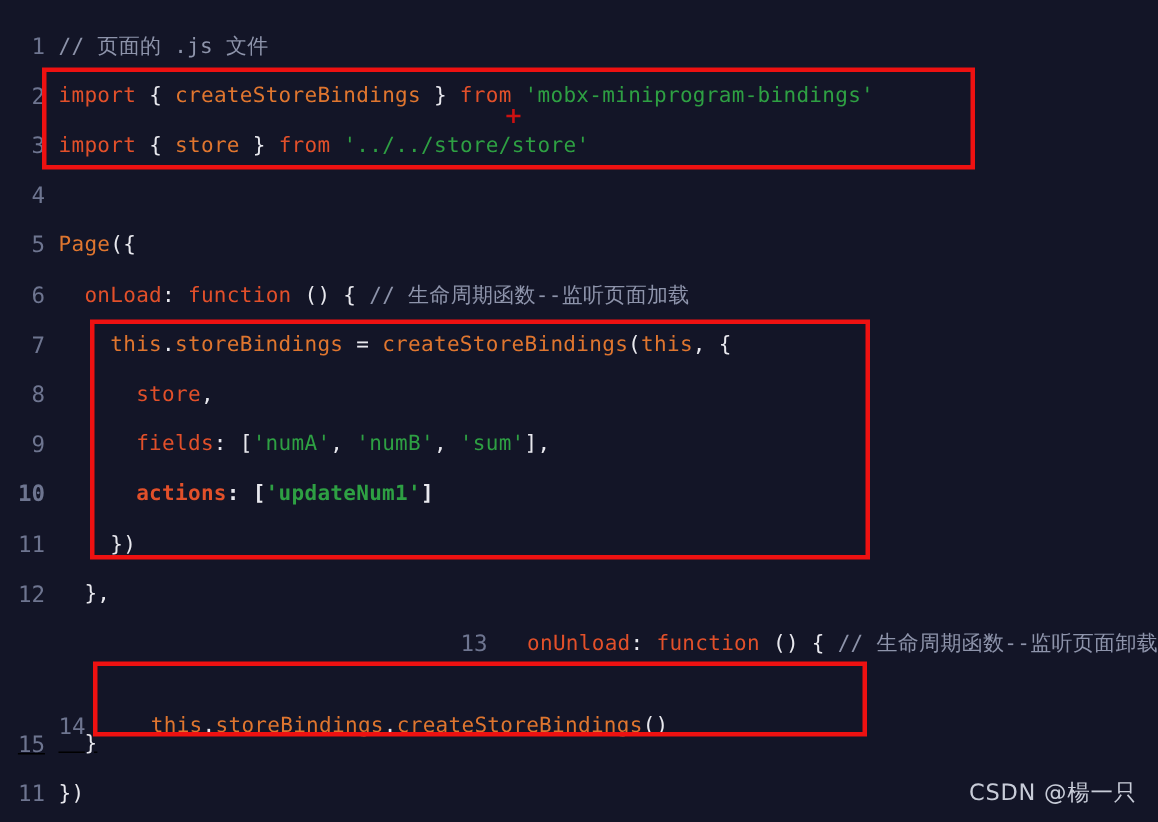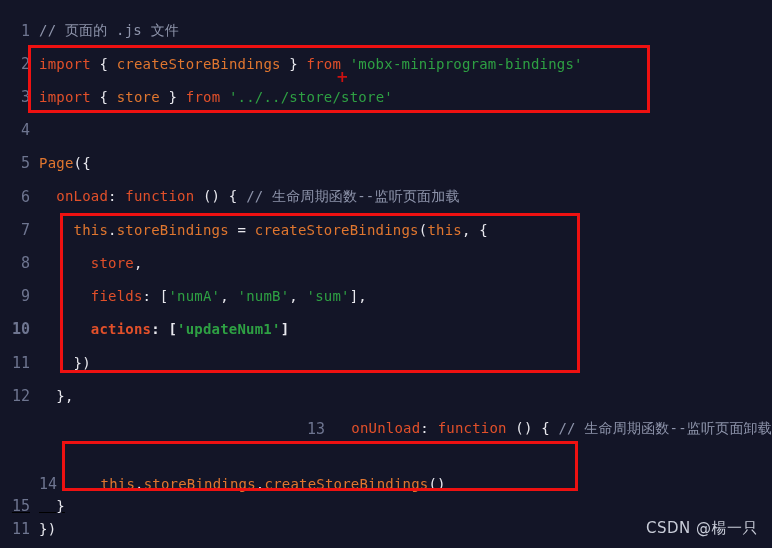--- a/index.html
+++ b/index.html
@@ -90,21 +90,21 @@
       <div class="code-line" style="top: 146.8px;"><span class="ln">5</span><span class="code"><span class="tok-ident">Page</span><span class="tok-punct">({</span></span></div>
       <div class="code-line" style="top: 180px;"><span class="ln">6</span><span class="code"><span class="tok-plain">  </span><span class="tok-prop">onLoad</span><span class="tok-punct">: </span><span class="tok-keyword">function</span><span class="tok-plain"> </span><span class="tok-punct">() { </span><span class="tok-comment">// 生命周期函数--监听页面加载</span></span></div>
       <div class="code-line" style="top: 213.2px;"><span class="ln">7</span><span class="code"><span class="tok-plain">    </span><span class="tok-this">this</span><span class="tok-punct">.</span><span class="tok-ident">storeBindings</span><span class="tok-plain"> </span><span class="tok-punct">=</span><span class="tok-plain"> </span><span class="tok-ident">createStoreBindings</span><span class="tok-punct">(</span><span class="tok-this">this</span><span class="tok-punct">, {</span></span></div>
       <div class="code-line" style="top: 246.4px;"><span class="ln">8</span><span class="code"><span class="tok-plain">      </span><span class="tok-prop">store</span><span class="tok-punct">,</span></span></div>
       <div class="code-line" style="top: 279.6px;"><span class="ln">9</span><span class="code"><span class="tok-plain">      </span><span class="tok-prop">fields</span><span class="tok-punct">: [</span><span class="tok-string">'numA'</span><span class="tok-punct">, </span><span class="tok-string">'numB'</span><span class="tok-punct">, </span><span class="tok-string">'sum'</span><span class="tok-punct">],</span></span></div>
       <div class="code-line" style="top: 312.8px; font-weight: bold;"><span class="ln">10</span><span class="code"><span class="tok-plain">      </span><span class="tok-prop">actions</span><span class="tok-punct">: [</span><span class="tok-string">'updateNum1'</span><span class="tok-punct">]</span></span></div>
       <div class="code-line" style="top: 346px;"><span class="ln">11</span><span class="code"><span class="tok-plain">    </span><span class="tok-punct">})</span></span></div>
       <div class="code-line" style="top: 379.2px;"><span class="ln">12</span><span class="code"><span class="tok-plain">  </span><span class="tok-punct">},</span></span></div>
       <div class="code-line" style="top: 412.4px; justify-content: flex-end;"><span class="ln">13</span><span class="code"><span class="tok-plain">  </span><span class="tok-prop">onUnload</span><span class="tok-punct">: </span><span class="tok-keyword">function</span><span class="tok-plain"> </span><span class="tok-punct">() { </span><span class="tok-comment">// 生命周期函数--监听页面卸载</span></span></div>
       <div class="code-line" style="top: 467px; margin-left: 27px;"><span class="ln">14</span><span class="code"><span class="tok-plain">    </span><span class="tok-this">this</span><span class="tok-punct">.</span><span class="tok-ident">storeBindings</span><span class="tok-punct">.</span><span class="tok-ident">createStoreBindings</span><span class="tok-punct">()</span></span></div>
-      <div class="code-line" style="top: 489px; text-decoration: underline;"><span class="ln">15</span><span class="code"><span class="tok-plain">  </span><span class="tok-punct">}</span></span></div>
+      <div class="code-line" style="top: 479px; text-decoration: underline;"><span class="ln">15</span><span class="code"><span class="tok-plain">  </span><span class="tok-punct">}</span></span></div>
       <div class="code-line" style="top: 512px;"><span class="ln">11</span><span class="code"><span class="tok-punct">})</span></span></div>
     </div>
   <div id="boxes">
       <div class="hl-box" style="left: 28px; top: 45px; width: 622px; height: 68px; border-color: rgb(238, 17, 17);"></div>
       <div class="hl-box" style="left: 60px; top: 213px; width: 520px; height: 160px; border-color: rgb(238, 17, 17);"></div>
       <div class="hl-box" style="left: 62px; top: 441px; width: 516px; height: 50px; border-color: rgb(238, 17, 17);"></div>
     </div>
   <div class="plus-mark" id="plus-mark" style="left: 336px; top: 70px;">+</div>
   <div class="watermark">CSDN @楊一只</div>
 </div>

